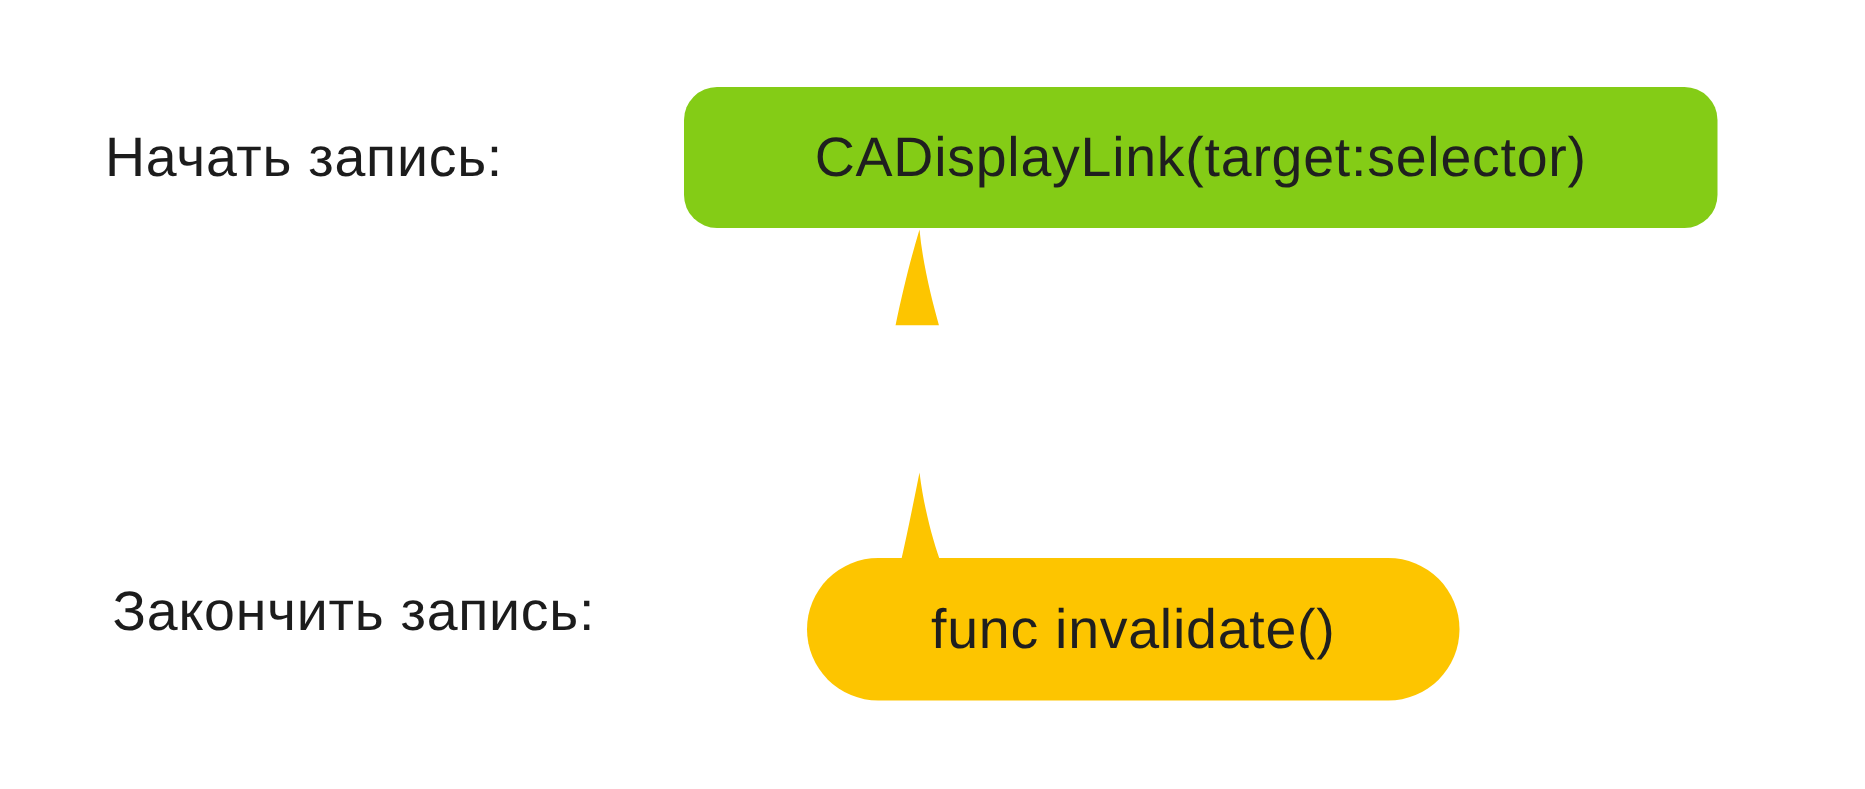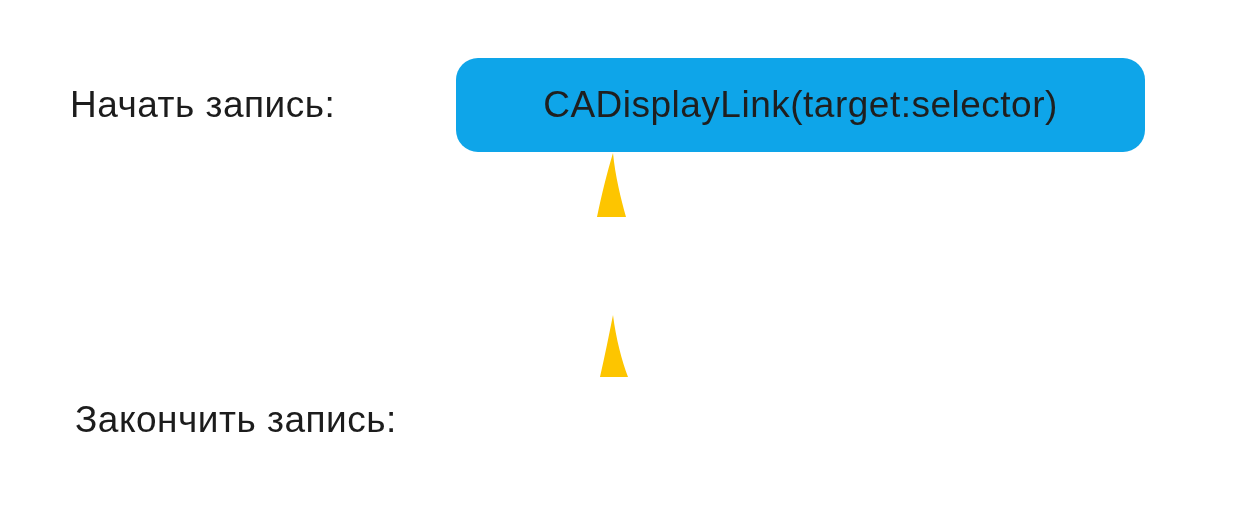--- a/index.html
+++ b/index.html
@@ -20,21 +20,21 @@
     position: absolute;
     display: flex;
     align-items: center;
     font-size: 37px;
     font-weight: 300;
     letter-spacing: 0.5px;
     color: #1c1c1c;
     white-space: nowrap;
   }
   .label-start { left: 70px; top: 58px; height: 94px; }
-  .label-stop  { left: 75px; top: 372px; height: 95px; }
+  .label-stop  { left: 75px; top: 360px; height: 95px; }
 
   .bubble {
     position: absolute;
     display: flex;
     align-items: center;
     justify-content: center;
     font-size: 37px;
     font-weight: 300;
     letter-spacing: 0.5px;
     color: #1f1f1f;
@@ -74,17 +74,18 @@
   <div class="side-label label-stop">Закончить запись:</div>
 
   <svg class="tail tail-1" width="36" height="66" viewBox="0 0 36 66">
     <path d="M4 66 C 9 42, 14 22, 20 2 C 22 24, 28 48, 33 66 Z" fill="#FDC500"></path>
   </svg>
 
   <svg class="tail tail-2" width="34" height="64" viewBox="0 0 34 64">
     <path d="M3 64 C 8 42, 12 22, 16 2 C 19 26, 25 48, 31 64 Z" fill="#FDC500"></path>
   </svg>
 
-  <div class="bubble bubble-rect" style="background-color: #0ea5e9;">CADisplayLink(target:selector)</div>
+  <div class="bubble bubble-rect" style="background-color: #84cc16;">CADisplayLink(target:selector)</div>
 
 
+  <div class="bubble bubble-pill-invalidate" style="background-color: rgb(253, 197, 0);">func invalidate()</div>
 
 </div>
 
 </body></html>

